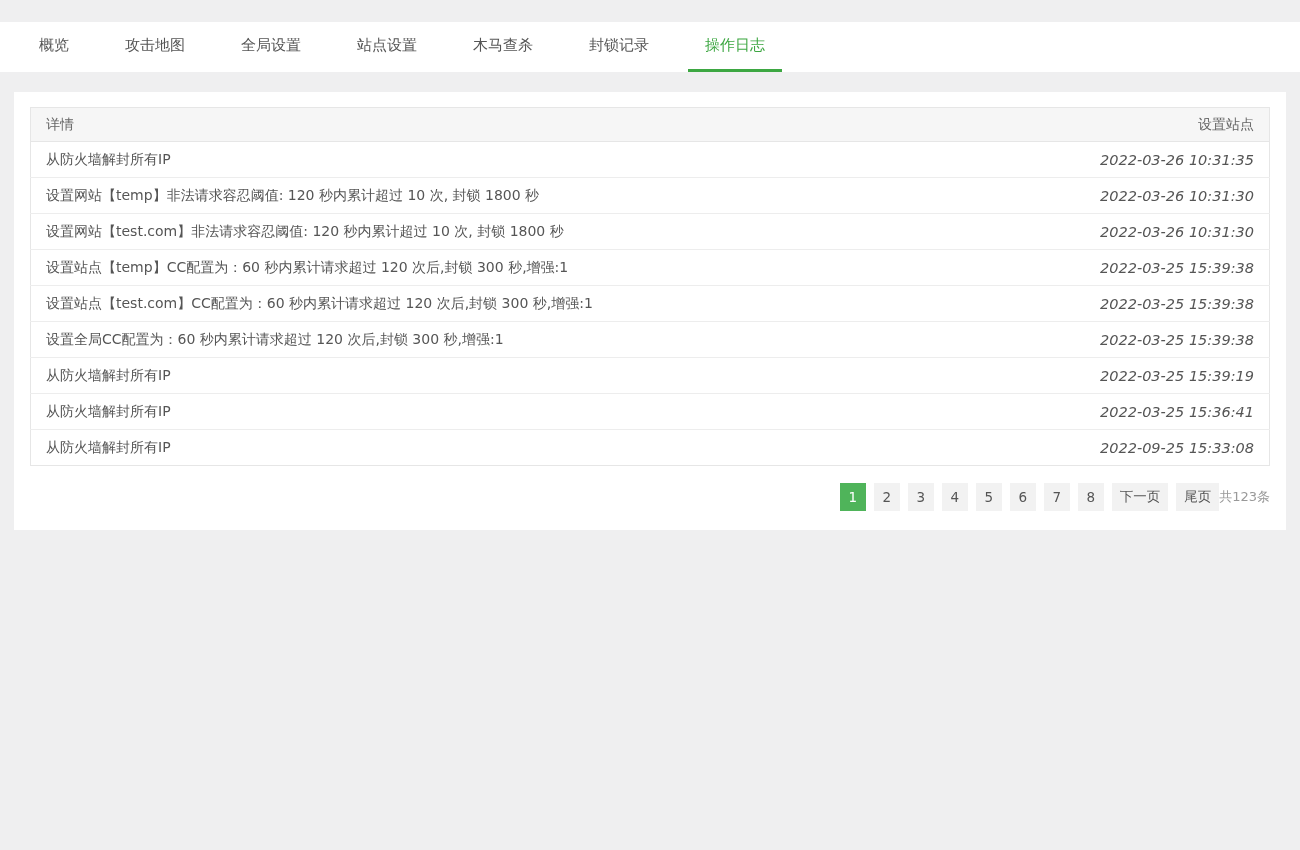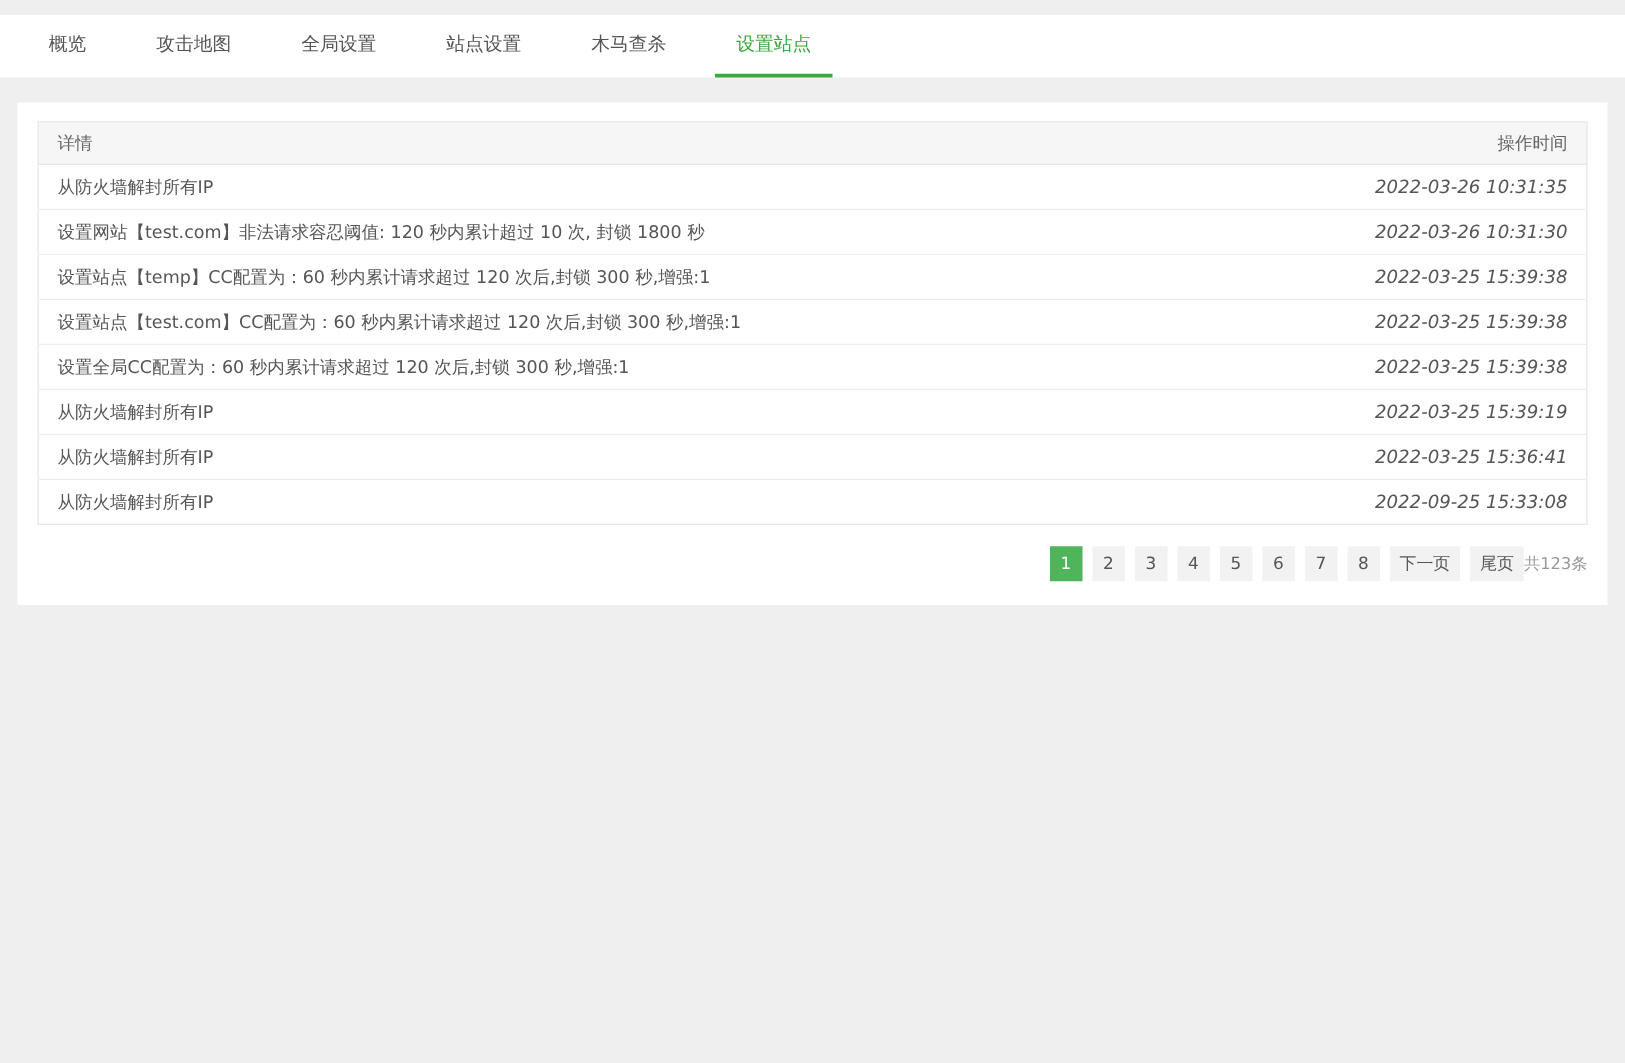--- a/index.html
+++ b/index.html
@@ -5,21 +5,21 @@
   * { box-sizing: border-box; }
   html, body {
     margin: 0; padding: 0;
     width: 1300px; height: 850px;
     background: #efeff0;
     font-family: "DejaVu Sans", "Liberation Sans", sans-serif;
     overflow: hidden;
   }
   
   .topbar {
-    margin-top: 12px;
+    margin-top: 22px;
     height: 50px;
     background: #ffffff;
     padding-left: 22px;
   }
   .tabs { display: flex; height: 100%; }
   .tab {
     padding: 0 17px;
     margin-right: 22px;
     display: flex;
     align-items: center;
@@ -113,36 +113,41 @@
 </head>
 <body>
 
 <div class="topbar">
   <div class="tabs" id="tabs">
       <div class="tab">概览</div>
       <div class="tab">攻击地图</div>
       <div class="tab">全局设置</div>
       <div class="tab">站点设置</div>
       <div class="tab">木马查杀</div>
-      <div class="tab active">设置站点</div>
+      <div class="tab">封锁记录</div>
+      <div class="tab active">操作日志</div>
     </div>
 </div>
 
 <div class="card">
   <table class="log-table">
     <thead>
       <tr>
         <th class="detail">详情</th>
-        <th class="time">操作时间</th>
+        <th class="time">设置站点</th>
       </tr>
     </thead>
     <tbody id="rows">
         <tr>
           <td class="detail">从防火墙解封所有IP</td>
           <td class="time">2022-03-26 10:31:35</td>
+        </tr>
+        <tr>
+          <td class="detail">设置网站【temp】非法请求容忍阈值: 120 秒内累计超过 10 次, 封锁 1800 秒</td>
+          <td class="time">2022-03-26 10:31:30</td>
         </tr>
         <tr>
           <td class="detail">设置网站【test.com】非法请求容忍阈值: 120 秒内累计超过 10 次, 封锁 1800 秒</td>
           <td class="time">2022-03-26 10:31:30</td>
         </tr>
         <tr>
           <td class="detail">设置站点【temp】CC配置为：60 秒内累计请求超过 120 次后,封锁 300 秒,增强:1</td>
           <td class="time">2022-03-25 15:39:38</td>
         </tr>
         <tr>

